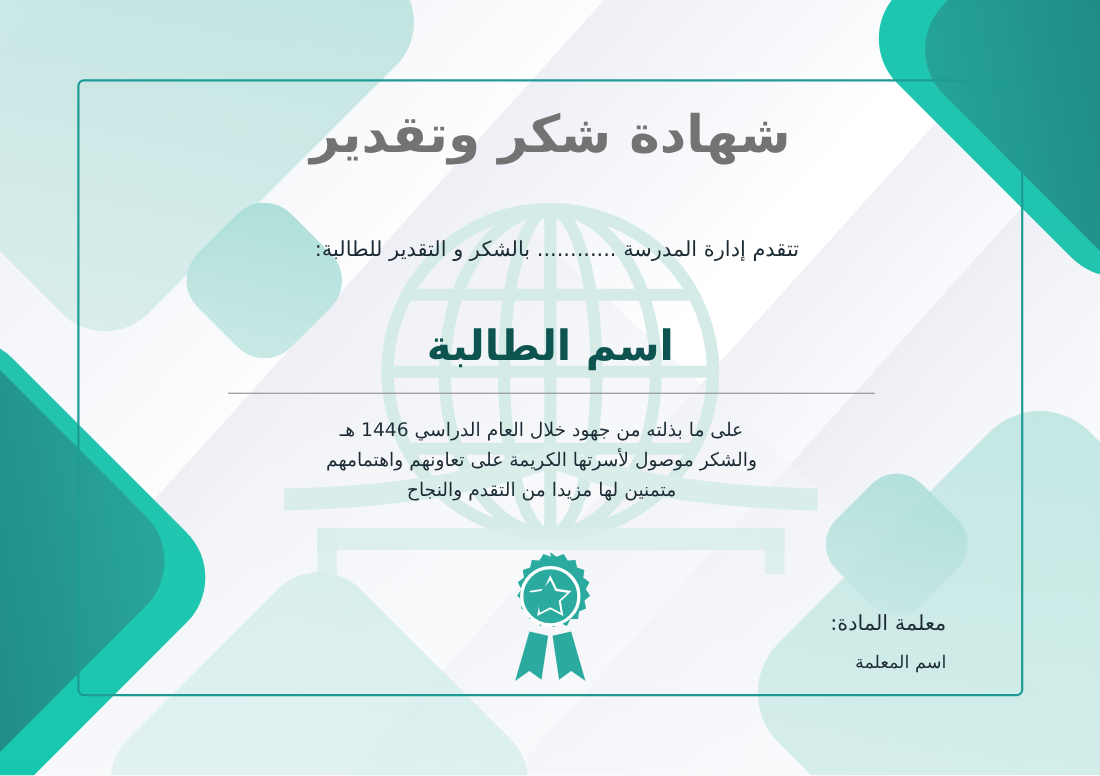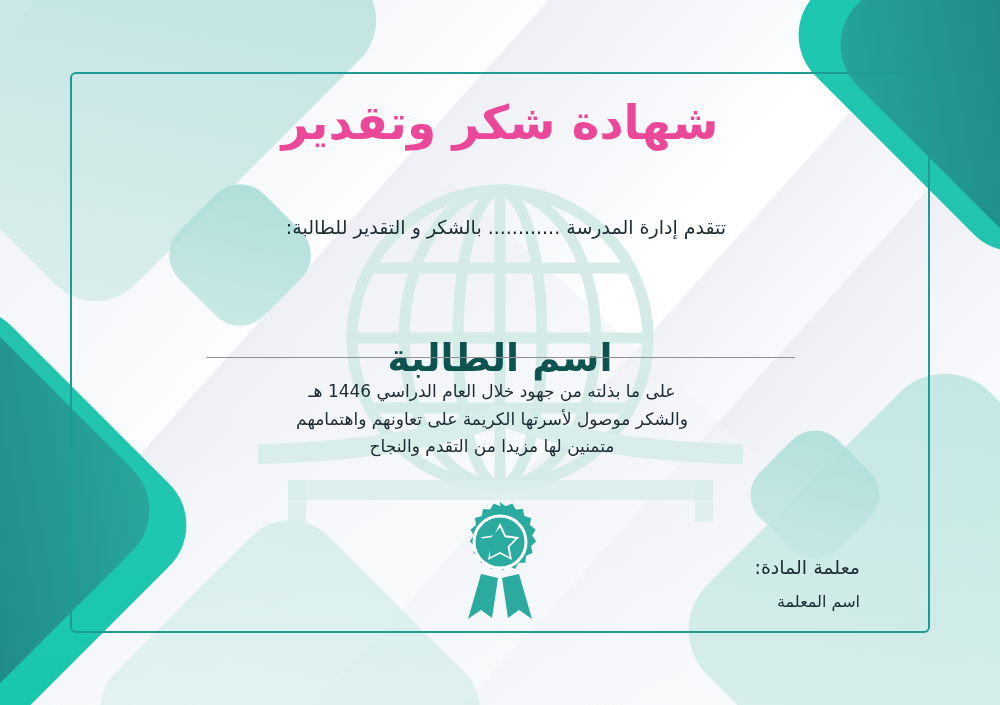--- a/index.html
+++ b/index.html
@@ -163,39 +163,38 @@
   .content {
     position: absolute;
     inset: 0;
     text-align: center;
   }
   .title {
     position: absolute;
     left: 0; right: 0; top: 96px;
     font-size: 47px;
     font-weight: 700;
-    color: #ec4899;
+    color: #737373;
     letter-spacing: 0;
     line-height: 1.15;
   }
   .subtitle {
     position: absolute;
     left: 0; right: 0; top: 216px;
     font-size: 19px;
     color: #1b2a33;
     font-weight: 400;
     padding-left: 12px;
   }
   .recipient {
     position: absolute;
     left: 0; right: 0; top: 292px;
     font-size: 38px;
     font-weight: 600;
     color: #0d5450;
-    margin-top: 44px;
   }
   .rule {
     position: absolute;
     left: 207px; top: 357px;
     width: 588px;
     height: 1px;
     background: #8e8e93;
   }
   .body-text {
     position: absolute;

